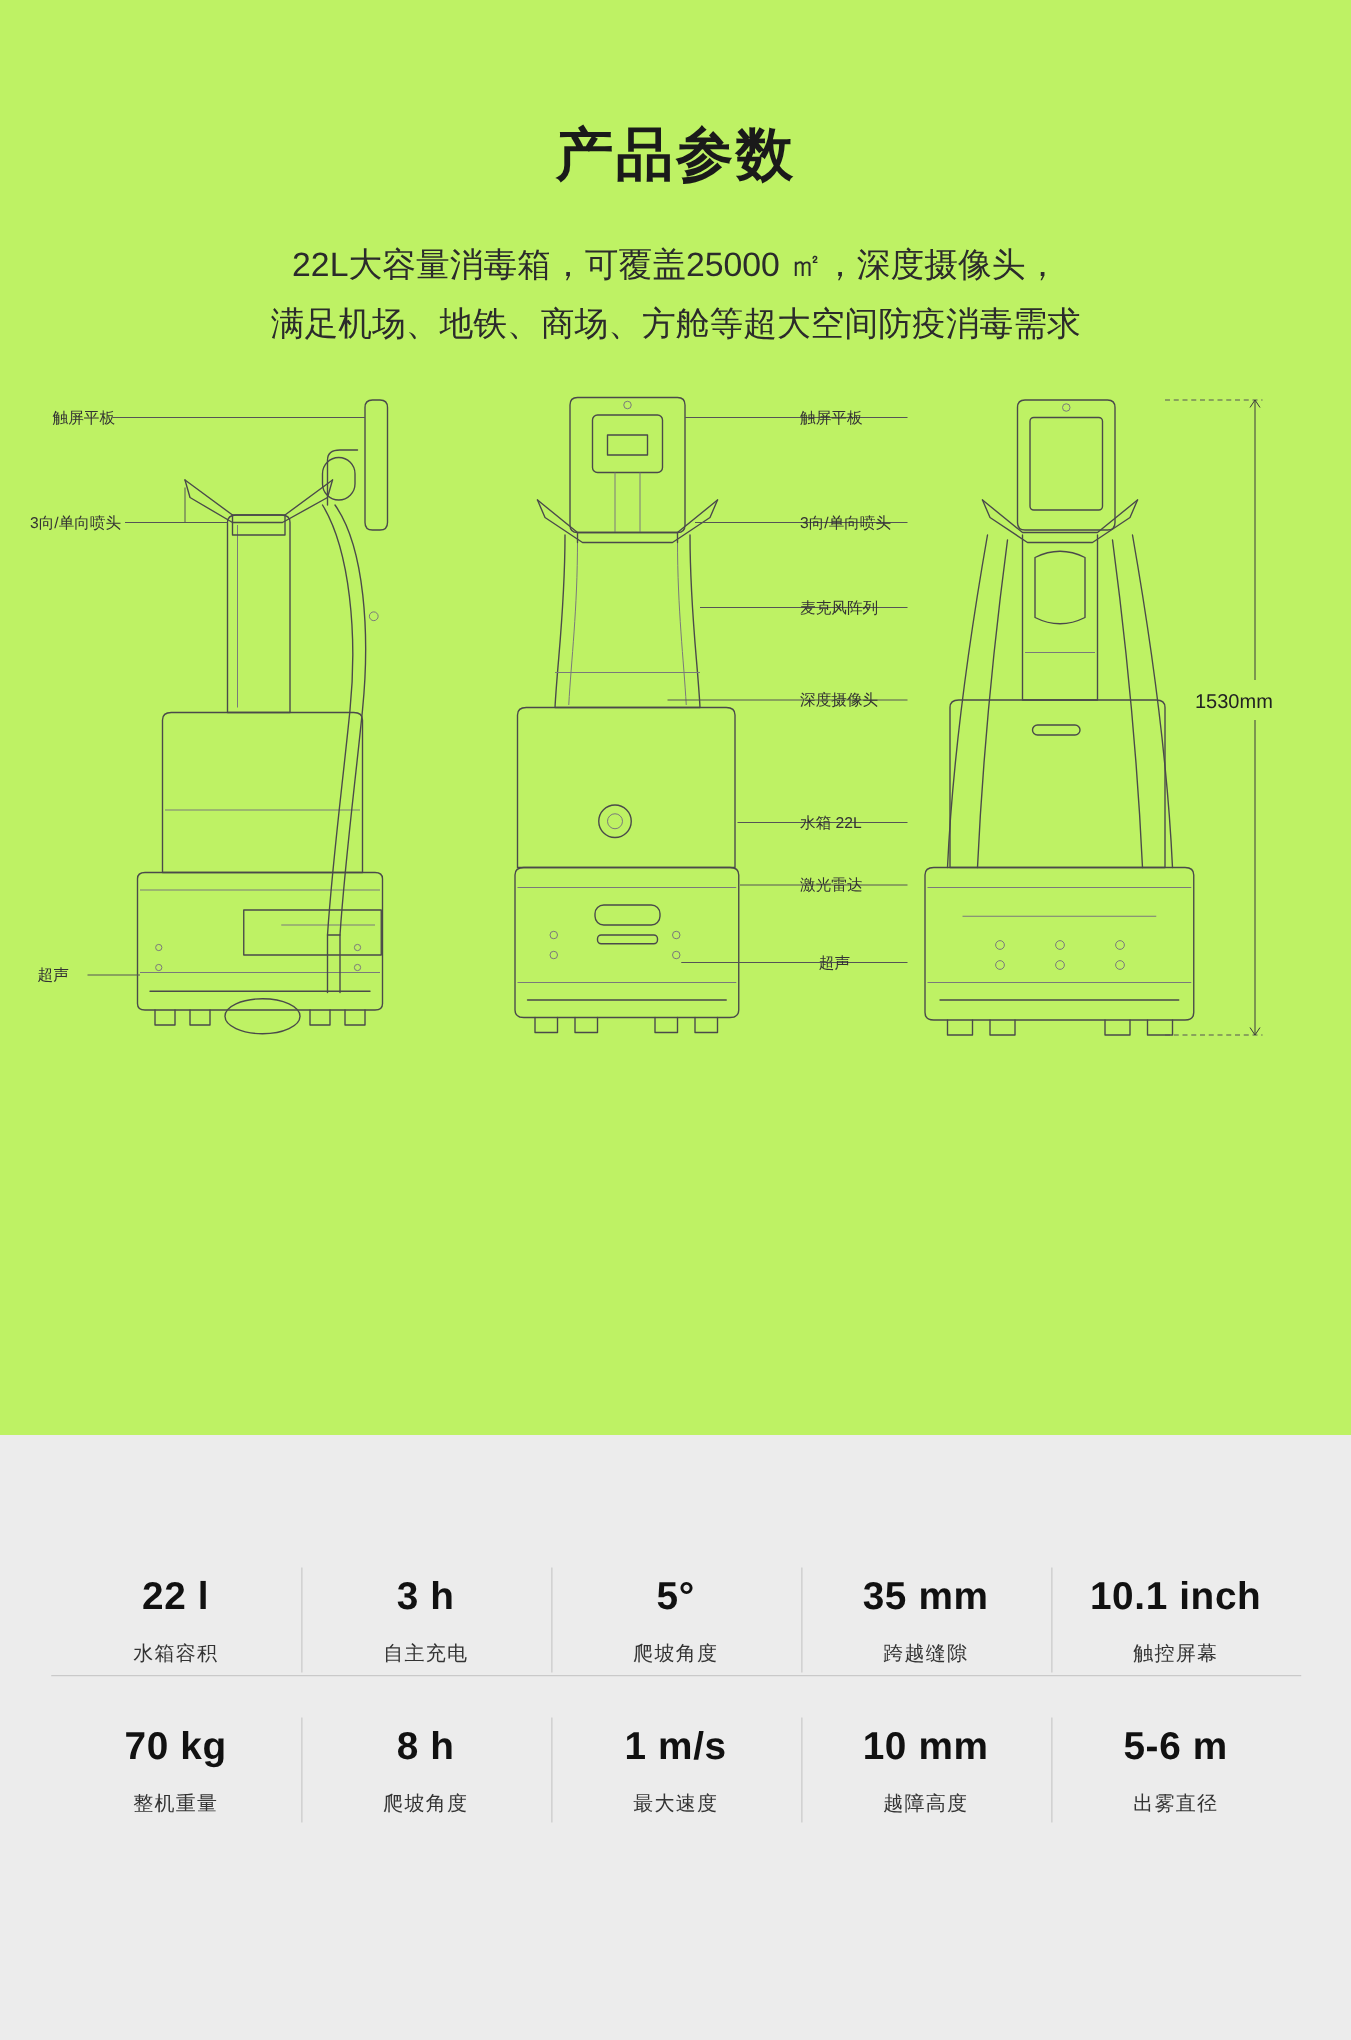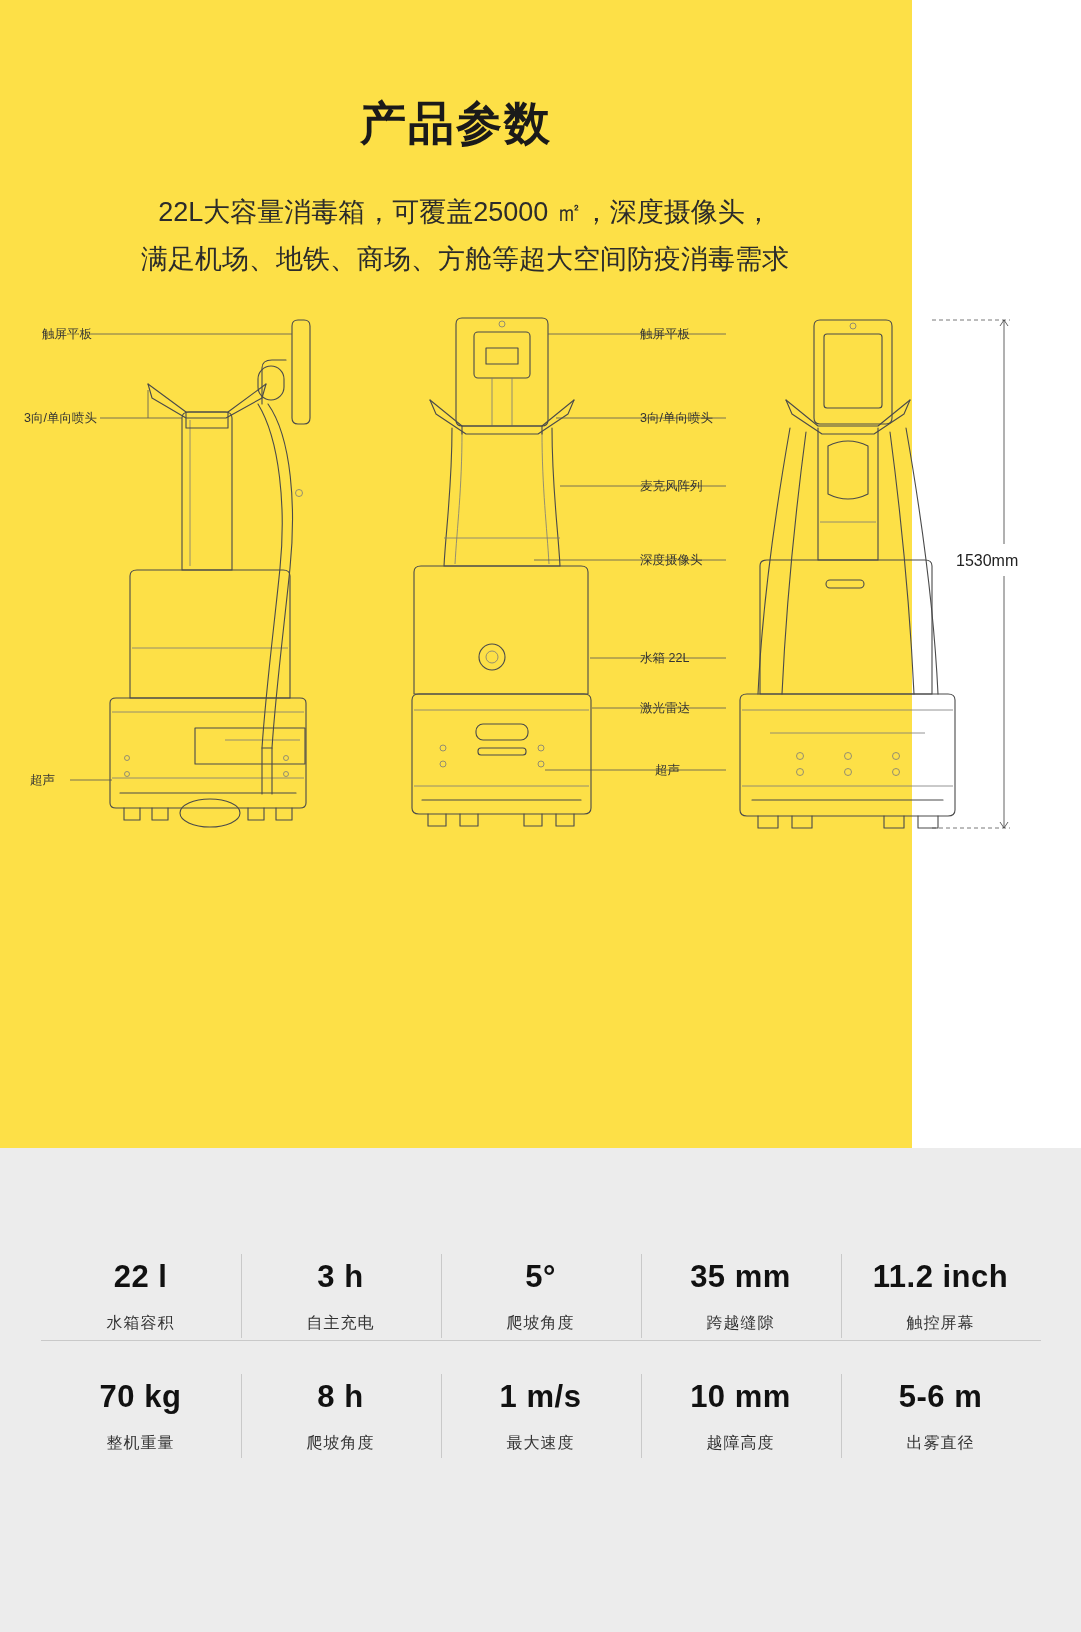--- a/index.html
+++ b/index.html
@@ -9,24 +9,24 @@
   }
   body {
     width: 1081px;
     height: 1632px;
     font-family: "Liberation Sans", "DejaVu Sans", sans-serif;
     color: #222;
     overflow: hidden;
     position: relative;
   }
   .page {
-    width: 912px;
+    width: 1081px;
     height: 1632px;
     position: relative;
-    background: #fde047;
+    background: #bef264;
   }
 
   
   .header {
     padding-top: 96px;
     text-align: center;
   }
   .title {
     font-size: 46px;
     font-weight: bold;
@@ -324,21 +324,21 @@
       </div>
       <div class="spec-cell">
         <div class="spec-value">5°</div>
         <div class="spec-label">爬坡角度</div>
       </div>
       <div class="spec-cell">
         <div class="spec-value">35 mm</div>
         <div class="spec-label">跨越缝隙</div>
       </div>
       <div class="spec-cell">
-        <div class="spec-value">11.2 inch</div>
+        <div class="spec-value">10.1 inch</div>
         <div class="spec-label">触控屏幕</div>
       </div>
     </div>
 
     <div class="divider"></div>
 
     <div class="spec-row second">
       <div class="spec-cell">
         <div class="spec-value">70 kg</div>
         <div class="spec-label">整机重量</div>

